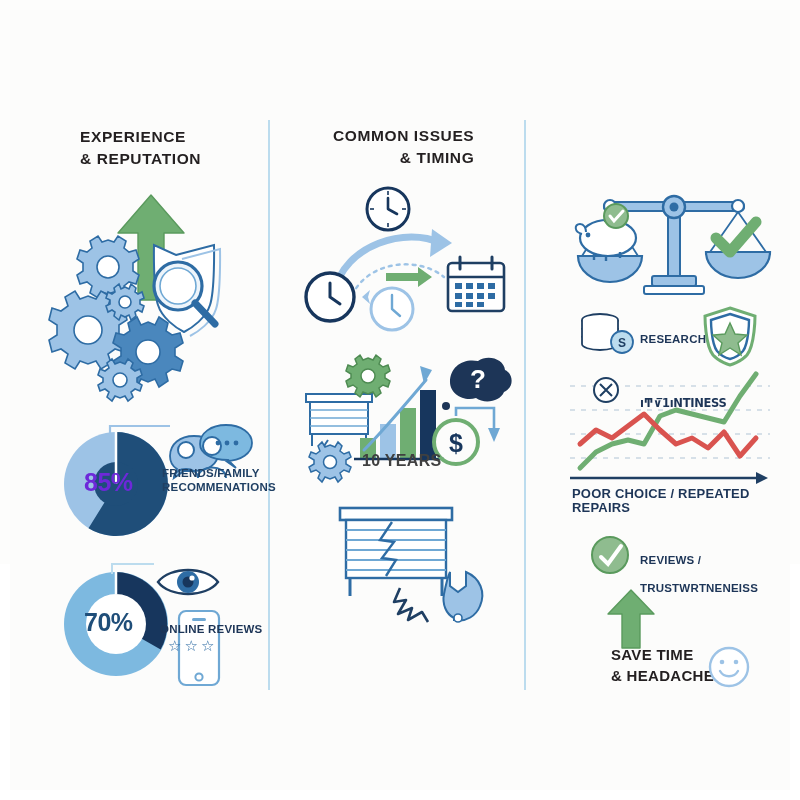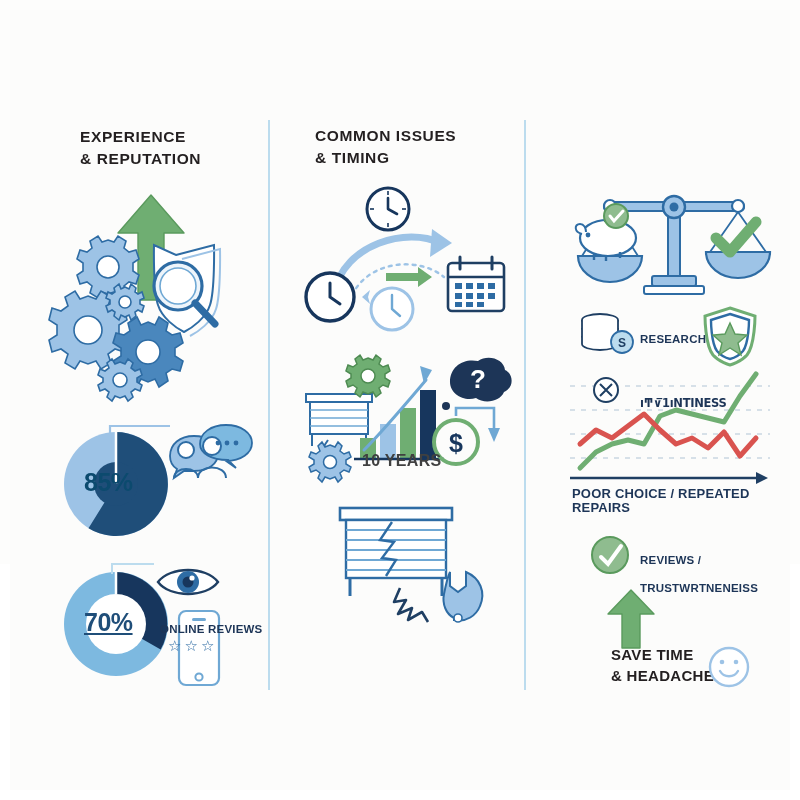--- a/index.html
+++ b/index.html
@@ -33,21 +33,21 @@
   .heading{
     position:absolute;
     font-size:15.5px;
     font-weight:700;
     letter-spacing:.6px;
     color:#231f20;
     line-height:22px;
     white-space:pre-line;
   }
   #h1{left:80px;top:126px;}
-  #h2{left:315px;top:125px;text-align:left;}
+  #h2{left:333px;top:125px;text-align:right;}
   #h3{left:591px;top:128px;}
 
   svg{display:block;overflow:visible;}
   .svgbox{position:absolute;}
 
   .lbl{
     position:absolute;
     font-size:11.5px;
     font-weight:700;
     color:#1f3f63;
@@ -153,21 +153,21 @@
   </div>
 
   <div class="svgbox" style="left:56px;top:424px;">
     <svg width="120" height="120" viewBox="0 0 120 120">
       <circle cx="60" cy="60" r="52" fill="#9dc3e6"></circle>
       <path d="M60 60 L60 8 A52 52 0 1 1 32.5 104.2 Z" fill="#1f4e79"></path>
       <circle cx="60" cy="60" r="22" fill="#1f4e79"></circle>
       <path d="M60 8 L60 60" stroke="#ffffff" stroke-width="2.5" fill="none"></path>
     </svg>
   </div>
-  <div class="donut-val" style="left:84px;top:468px;color:#0c4a6e;">85%</div>
+  <div class="donut-val" style="left:84px;top:468px;color:#6d28d9;">85%</div>
 
   <div class="svgbox" style="left:108px;top:420px;">
     <svg width="150" height="60" viewBox="0 0 150 60">
       <path d="M2 28 L2 6 L62 6" fill="none" stroke="#9dc3e6" stroke-width="2.2"></path>
       <g fill="#9dc3e6" stroke="#2e6ca4" stroke-width="1.8">
         <path d="M62 36 C62 24 72 16 86 16 C100 16 110 24 110 34 C110 44 100 51 86 51
                  L76 51 L66 58 L69 49 C64 46 62 41 62 36 Z"></path>
         <path d="M92 24 C92 13 103 5 118 5 C133 5 144 13 144 23 C144 33 133 41 118 41
                  L128 48 L120 40 C103 40 92 33 92 24 Z" fill="#7db9e0"></path>
       </g>
@@ -177,30 +177,32 @@
         <circle cx="104" cy="26" r="9" fill="#ffffff"></circle>
         <path d="M90 58 C90 44 118 44 118 58"></path>
       </g>
       <g fill="#2e6ca4">
         <circle cx="110" cy="23" r="2.4"></circle>
           <circle cx="119" cy="23" r="2.4"></circle>
           <circle cx="128" cy="23" r="2.4"></circle>
       </g>
     </svg>
   </div>
+  <div class="lbl" style="left:162px;top:466px;width:100px;">FRIENDS/FAMILY
+RECOMMENATIONS</div>
 
   <div class="svgbox" style="left:56px;top:564px;">
     <svg width="120" height="120" viewBox="0 0 120 120">
       <circle cx="60" cy="60" r="52" fill="#7db9e0"></circle>
       <path d="M60 60 L60 8 A52 52 0 0 1 104.6 85.6 Z" fill="#17365d"></path>
       <circle cx="60" cy="60" r="30" fill="#ffffff"></circle>
       <path d="M60 8 L60 30" stroke="#ffffff" stroke-width="2.5" fill="none"></path>
     </svg>
   </div>
-  <div class="donut-val" style="left:84px;top:608px;color:#1f4e79;text-decoration:underline;">70%</div>
+  <div class="donut-val" style="left:84px;top:608px;color:#1f4e79;">70%</div>
   <div class="svgbox" style="left:110px;top:560px;">
     <svg width="120" height="46" viewBox="0 0 120 46">
       <path d="M2 14 L2 4 L44 4" fill="none" stroke="#bcdcee" stroke-width="2"></path>
       <g transform="translate(46,2)">
         <path d="M2 20 C14 4 50 4 62 20 C50 36 14 36 2 20 Z" fill="#ffffff" stroke="#1f3f63" stroke-width="2.4"></path>
         <circle cx="32" cy="20" r="11" fill="#2e6ca4"></circle>
         <circle cx="32" cy="20" r="5.5" fill="#17365d"></circle>
         <circle cx="36" cy="16" r="2.6" fill="#ffffff"></circle>
       </g>
     </svg>

